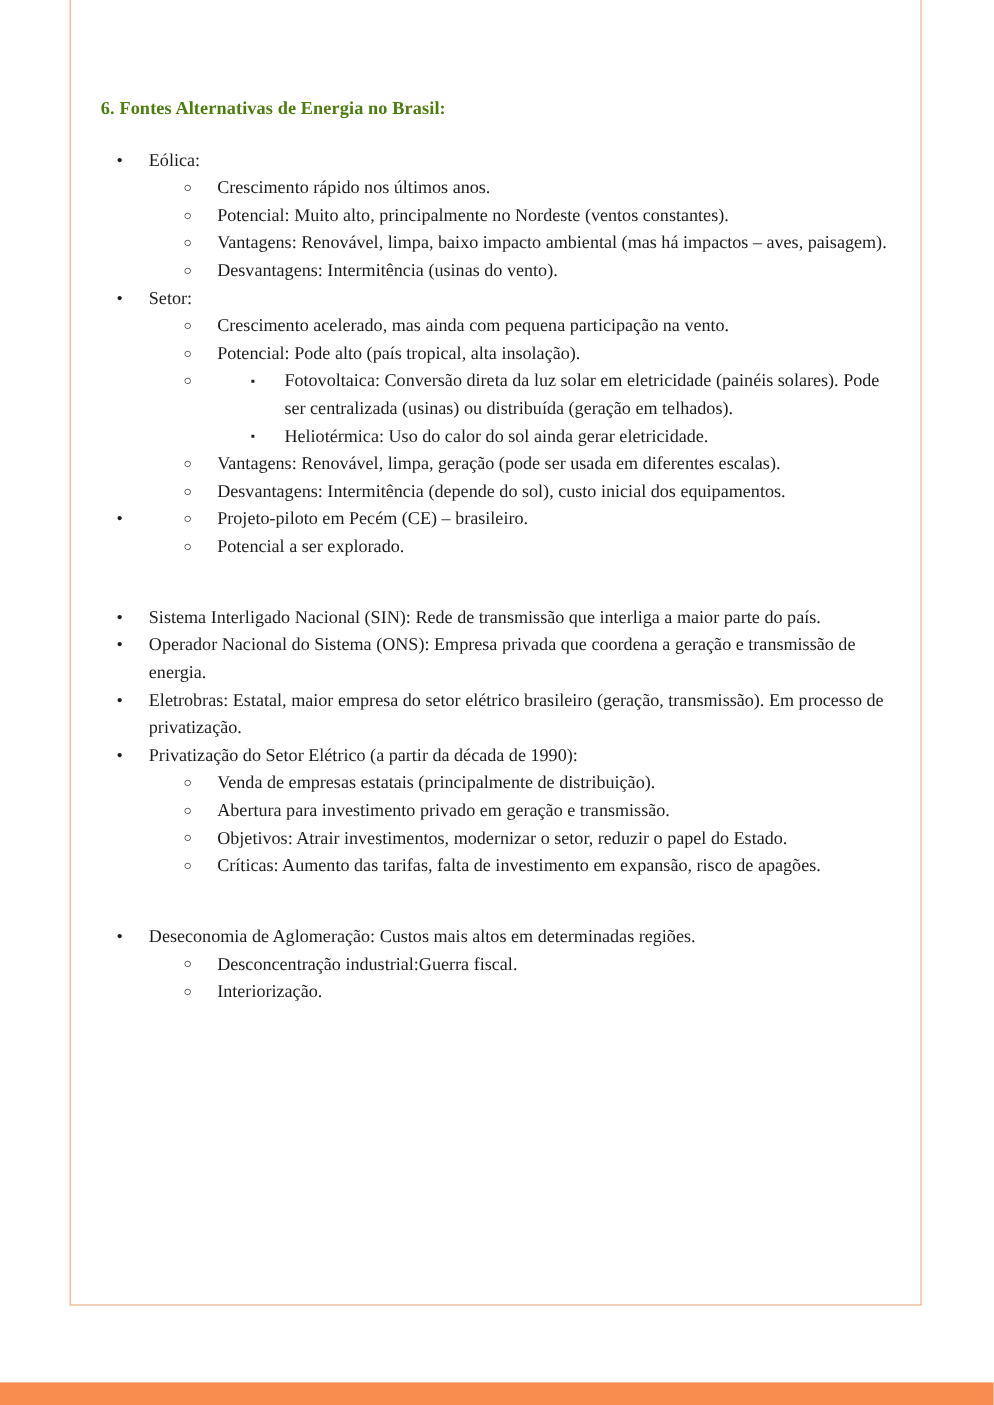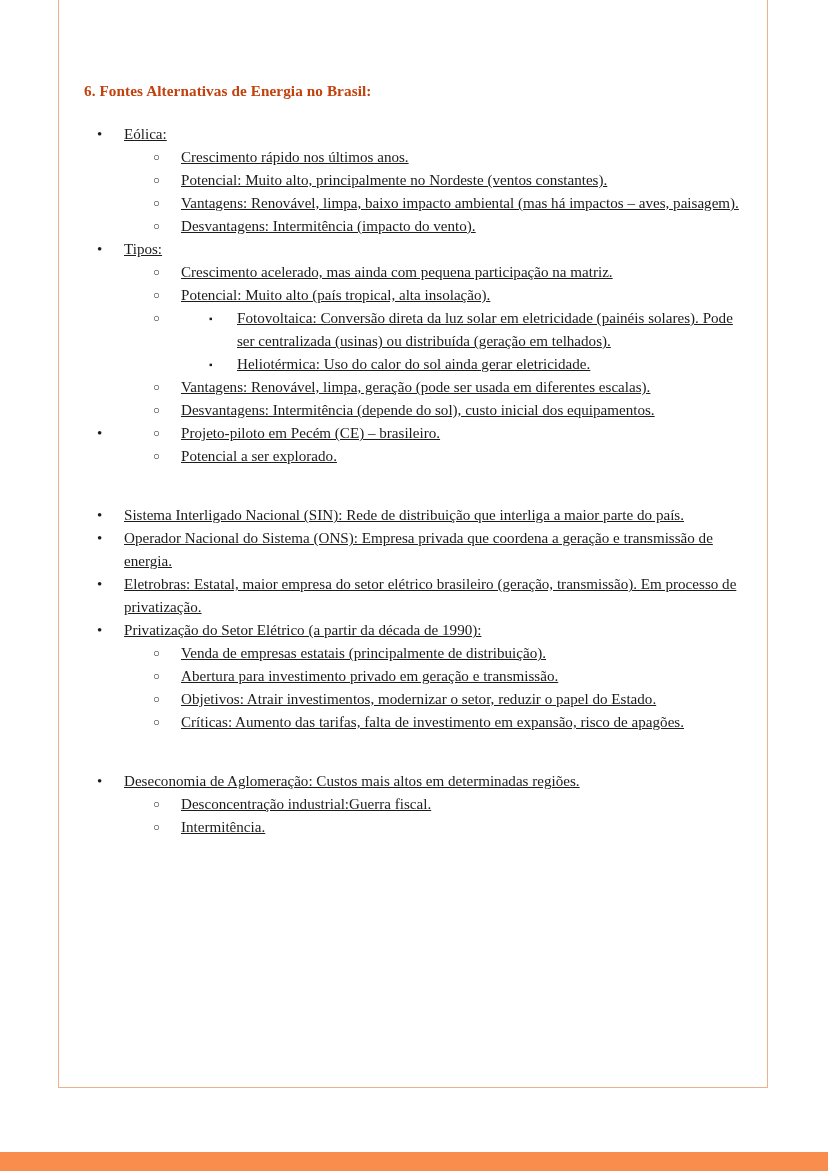--- a/index.html
+++ b/index.html
@@ -31,21 +31,21 @@
   #doc-content {
     position: absolute;
     left: 25px;
     top: 92px;
     width: 658px;
   }
 
   h2.section-heading {
     font-size: 15.2px;
     font-weight: bold;
-    color: #c2410c;
+    color: #4d7c0f;
     margin: 0;
     padding: 0;
     letter-spacing: 0.1px;
     line-height: 1.25;
   }
 
   .block {
     margin: 0;
   }
 
@@ -116,21 +116,20 @@
     left: 0;
     top: 0;
     width: 14px;
     font-size: 10px;
     line-height: 2.35;
     color: #1c1c1c;
   }
 
   .li-text {
     display: block;
-    text-decoration: underline;
   }
 
   
   #footer-bar {
     position: absolute;
     left: 0;
     bottom: 0;
     width: 828px;
     height: 19px;
     background: #f98d4e;
@@ -157,35 +156,35 @@
               <li>
                 <span class="bullet">○</span>
                 <span class="li-text">Potencial: Muito alto, principalmente no Nordeste (ventos constantes).</span>
               </li>
               <li>
                 <span class="bullet">○</span>
                 <span class="li-text">Vantagens: Renovável, limpa, baixo impacto ambiental (mas há impactos – aves, paisagem).</span>
               </li>
               <li>
                 <span class="bullet">○</span>
-                <span class="li-text">Desvantagens: Intermitência (impacto do vento).</span>
-              </li>
-            </ul>
-          </li>
-          <li>
-            <span class="bullet">•</span>
-            <span class="li-text">Tipos:</span>
-            <ul class="lvl2">
-              <li>
-                <span class="bullet">○</span>
-                <span class="li-text">Crescimento acelerado, mas ainda com pequena participação na matriz.</span>
-              </li>
-              <li>
-                <span class="bullet">○</span>
-                <span class="li-text">Potencial: Muito alto (país tropical, alta insolação).</span>
+                <span class="li-text">Desvantagens: Intermitência (usinas do vento).</span>
+              </li>
+            </ul>
+          </li>
+          <li>
+            <span class="bullet">•</span>
+            <span class="li-text">Setor:</span>
+            <ul class="lvl2">
+              <li>
+                <span class="bullet">○</span>
+                <span class="li-text">Crescimento acelerado, mas ainda com pequena participação na vento.</span>
+              </li>
+              <li>
+                <span class="bullet">○</span>
+                <span class="li-text">Potencial: Pode alto (país tropical, alta insolação).</span>
               </li>
               <li>
                 <span class="bullet">○</span>
                 <ul class="lvl3">
                   <li>
                     <span class="bullet">▪</span>
                     <span class="li-text">Fotovoltaica: Conversão direta da luz solar em eletricidade (painéis solares). Pode ser centralizada (usinas) ou distribuída (geração em telhados).</span>
                   </li>
                   <li>
                     <span class="bullet">▪</span>
@@ -215,21 +214,21 @@
                 <span class="li-text">Potencial a ser explorado.</span>
               </li>
             </ul>
           </li>
         </ul>
       </div>
       <div class="block list-block">
         <ul class="lvl1">
           <li>
             <span class="bullet">•</span>
-            <span class="li-text">Sistema Interligado Nacional (SIN): Rede de distribuição que interliga a maior parte do país.</span>
+            <span class="li-text">Sistema Interligado Nacional (SIN): Rede de transmissão que interliga a maior parte do país.</span>
           </li>
           <li>
             <span class="bullet">•</span>
             <span class="li-text">Operador Nacional do Sistema (ONS): Empresa privada que coordena a geração e transmissão de energia.</span>
           </li>
           <li>
             <span class="bullet">•</span>
             <span class="li-text">Eletrobras: Estatal, maior empresa do setor elétrico brasileiro (geração, transmissão). Em processo de privatização.</span>
           </li>
           <li>
@@ -261,21 +260,21 @@
           <li>
             <span class="bullet">•</span>
             <span class="li-text">Deseconomia de Aglomeração: Custos mais altos em determinadas regiões.</span>
             <ul class="lvl2">
               <li>
                 <span class="bullet">○</span>
                 <span class="li-text">Desconcentração industrial:Guerra fiscal.</span>
               </li>
               <li>
                 <span class="bullet">○</span>
-                <span class="li-text">Intermitência.</span>
+                <span class="li-text">Interiorização.</span>
               </li>
             </ul>
           </li>
         </ul>
       </div>
     </div>
 </div>
 
 <div id="footer-bar" style="background: rgb(249, 141, 78);"></div>
 

